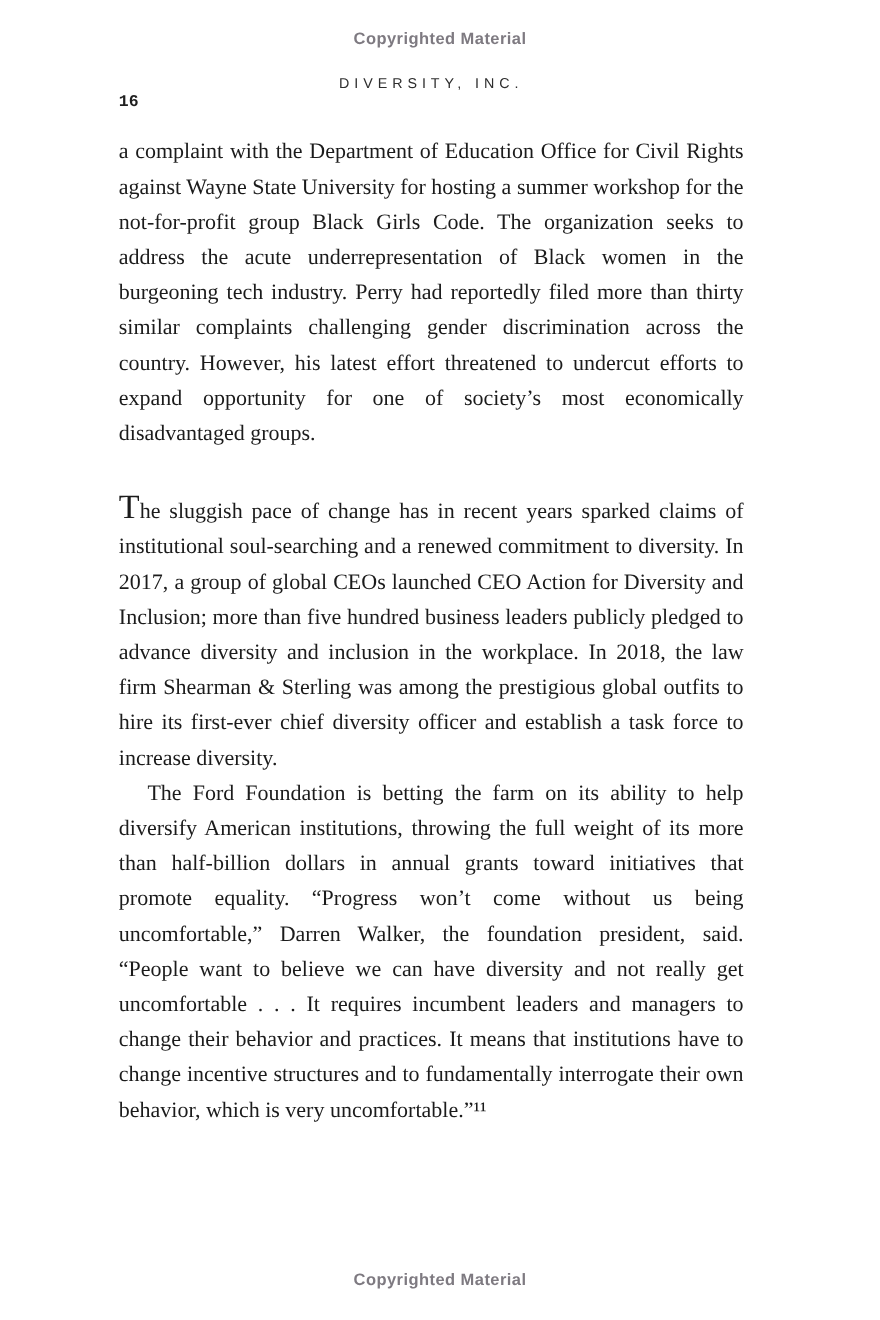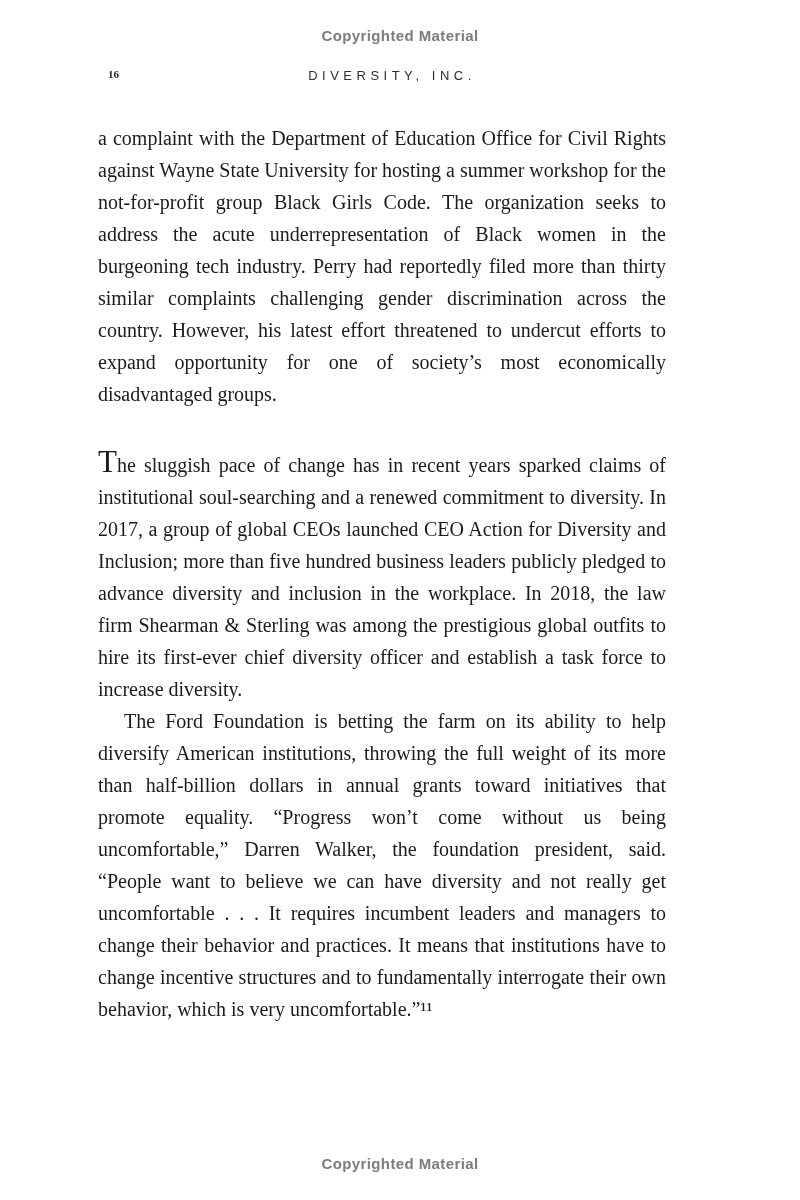--- a/index.html
+++ b/index.html
@@ -25,38 +25,38 @@
     letter-spacing:0.4px;
     color:var(--copyright-text,#7e7a81);
   }
   .copyright.top{top:27px;}
   .copyright.bottom{top:1155px;}
   .header-row{
     position:absolute;
     top:68px;left:108px;width:568px;height:20px;
   }
   .page-number{
-    position:absolute;left:0;top:0;
-    font-family:Liberation Serif, serif;
+    position:absolute;left:0;top:16px;
+    font-family:Liberation Mono, monospace;
     font-weight:700;
-    font-size:11px;
+    font-size:15px;
     color:#1f1f1f;
   }
   .running-head{
     position:absolute;left:0;top:0;width:100%;
     text-align:center;
     font-family:"Liberation Sans", sans-serif;
     font-weight:400;
     font-size:13px;
     letter-spacing:4.5px;
     color:var(--header-text,#2e2e2e);
   }
   .body-text{
     position:absolute;
-    top:122px;left:98px;width:568px;
+    top:122px;left:108px;width:568px;
   }
   .para{
     font-size:20px;
     line-height:32px;
     color:var(--body-text,#1b1b1b);
     text-align:justify;
   }
   .para.section-open{margin-top:39px;}
   .para.indent{text-indent:26px;}
   .initial{

